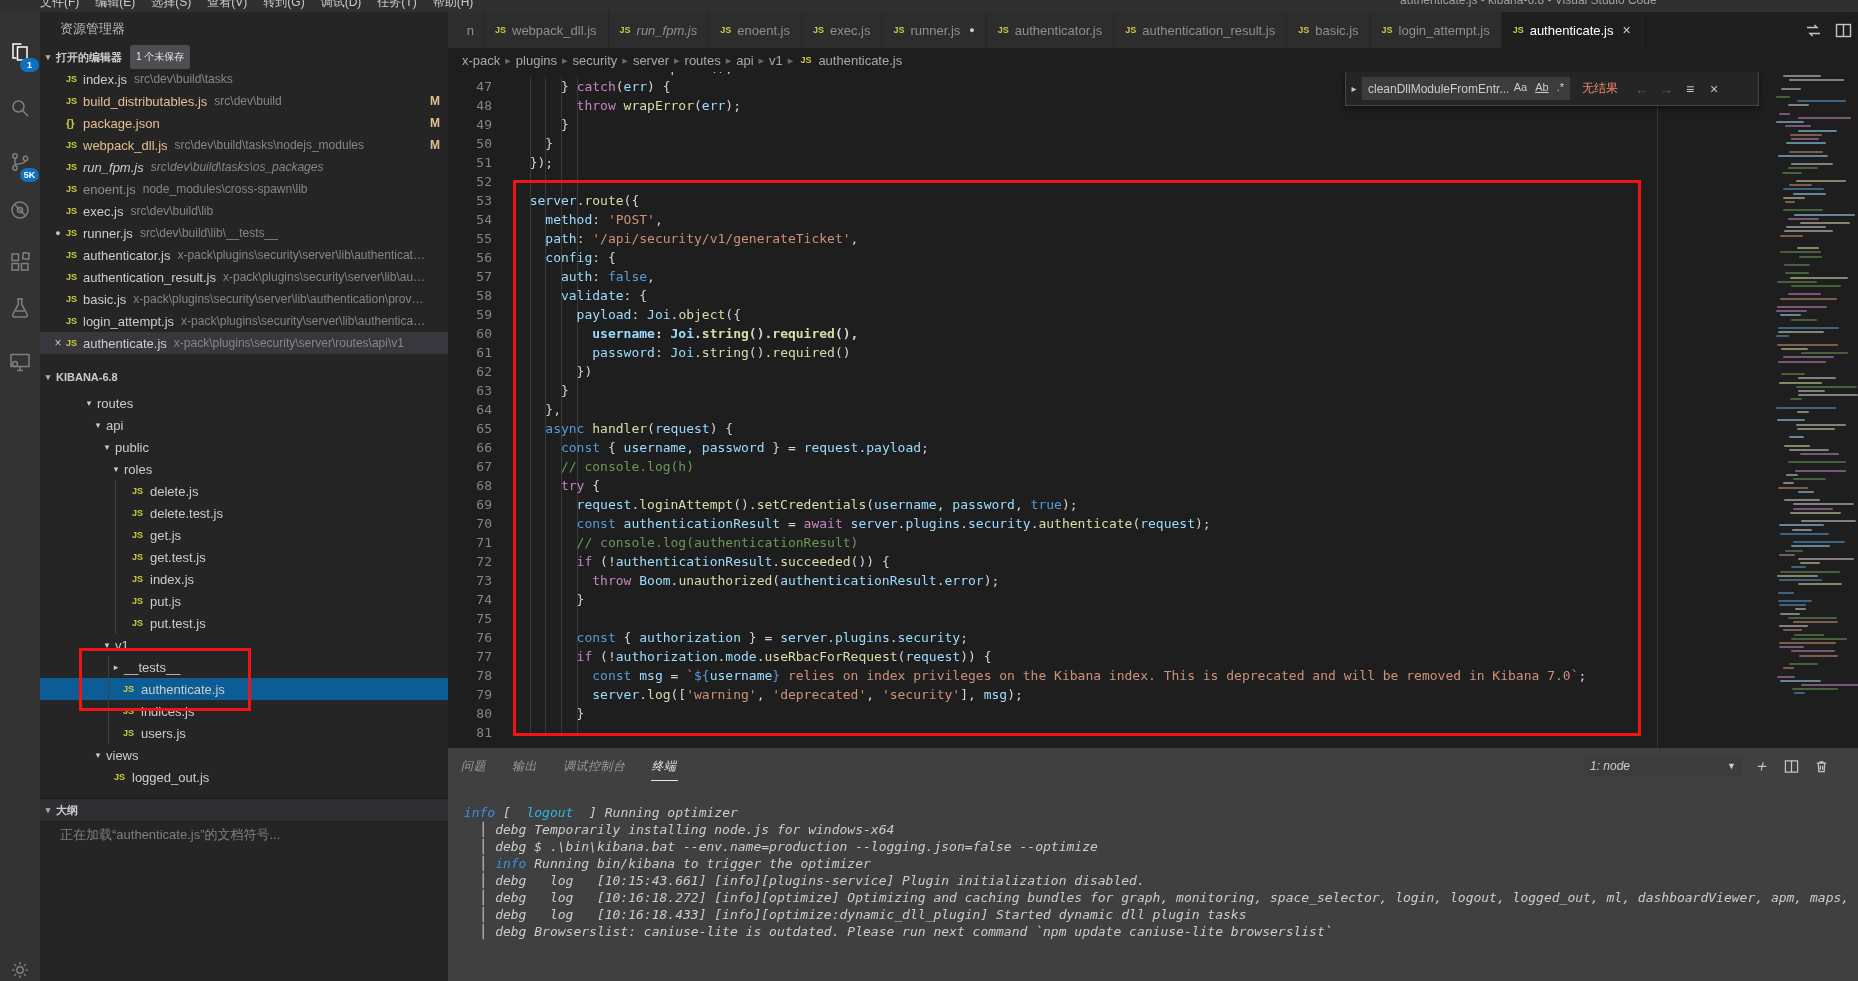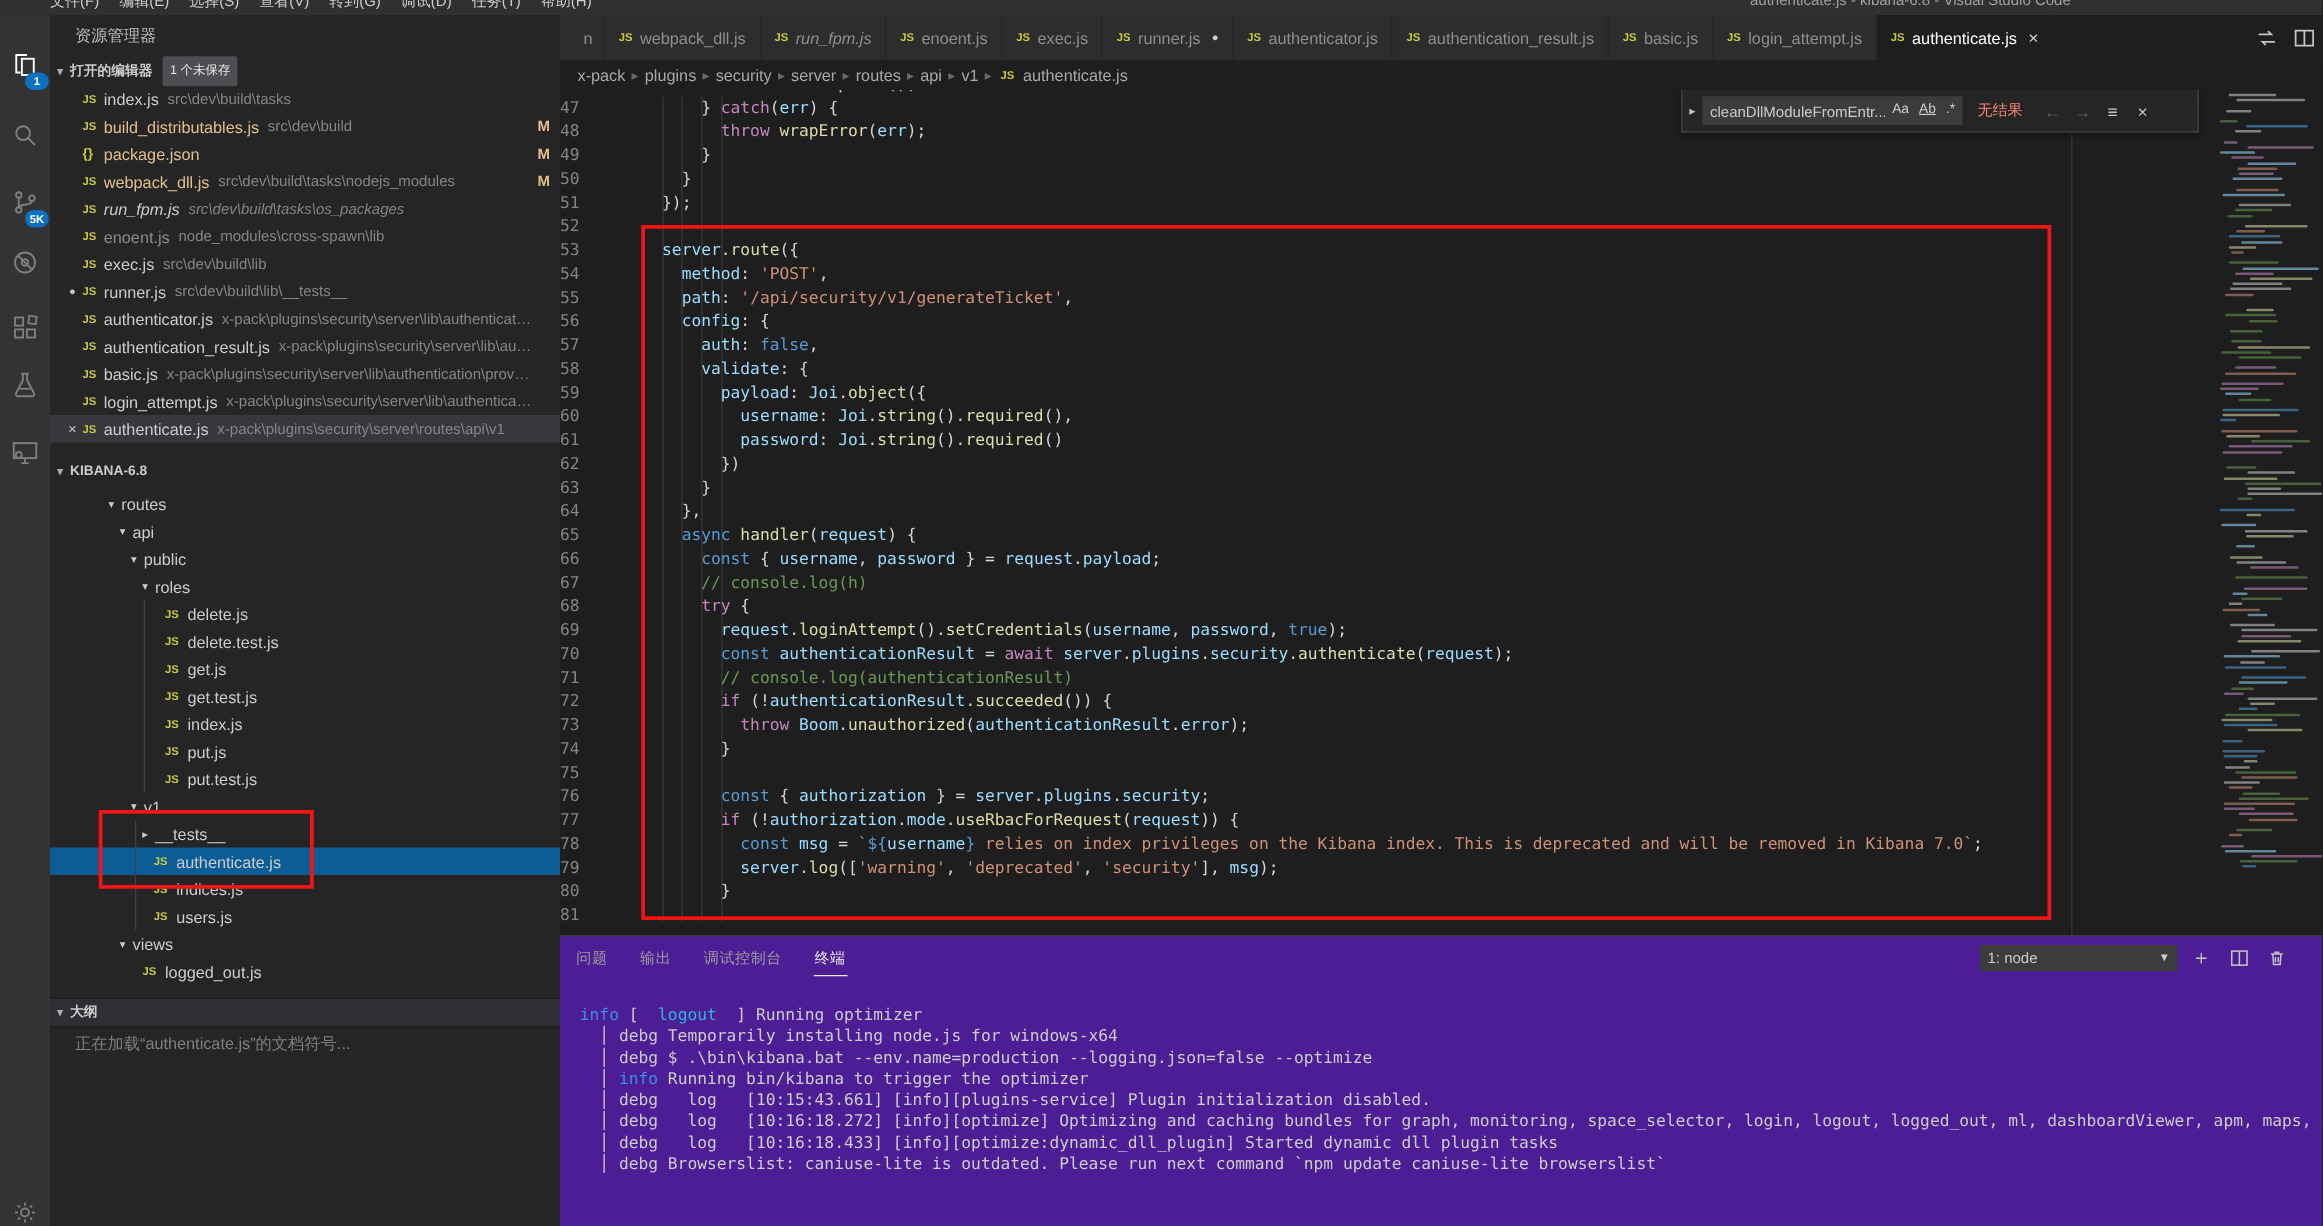--- a/index.html
+++ b/index.html
@@ -63,21 +63,21 @@
   .tab-action svg{width:17px;height:17px;stroke:currentColor;fill:none;stroke-width:1.4;}
 
   
   #breadcrumb{position:absolute;left:448px;top:48px;right:0;height:24px;background:#1e1e1e;display:flex;align-items:center;padding-left:14px;color:#a9a9a9;font-size:13px;white-space:nowrap;}
   .bc-sep{color:#6a6a6a;margin:0 5px;font-size:11px;}
   .bc-item{cursor:pointer;}
   #breadcrumb .fic{width:16px;margin-left:2px;}
 
   
   #editor{position:absolute;left:448px;top:72px;right:0;height:676px;background:#1e1e1e;overflow:hidden;}
-  .gut-num{position:absolute;width:44px;text-align:left;color:#858585;font-family:"DejaVu Sans Mono",monospace;font-size:13px;line-height:19px;}
+  .gut-num{position:absolute;width:44px;text-align:right;color:#858585;font-family:"DejaVu Sans Mono",monospace;font-size:13px;line-height:19px;}
   .code-line{position:absolute;left:66px;right:90px;height:19px;line-height:19px;font-family:"DejaVu Sans Mono",monospace;font-size:13px;white-space:pre;overflow:hidden;cursor:text;}
   .tk-k{color:#569cd6;}.tk-k2{color:#c586c0;}.tk-v{color:#9cdcfe;}.tk-f{color:#dcdcaa;}
   .tk-s{color:#ce9178;}.tk-c{color:#6a9955;}.tk-pu{color:#d4d4d4;}
   .indent-guide{position:absolute;width:1px;background:#3a3a3a;top:5px;height:660px;}
   #ruler{position:absolute;left:1209px;top:0;bottom:0;width:1px;background:#4b4b4b;opacity:.55;}
   #minimap{position:absolute;right:0;top:0;width:88px;height:676px;background:#1e1e1e;cursor:pointer;}
   .mm-bar{position:absolute;height:2px;border-radius:1px;}
 
   
   #findwidget{position:absolute;left:897px;top:0;width:412px;height:33px;background:#252526;border:1px solid #454545;border-top:none;box-shadow:0 2px 6px rgba(0,0,0,.5);display:flex;align-items:center;}
@@ -85,21 +85,21 @@
   #find-input-wrap{position:relative;width:208px;height:23px;background:#3c3c3c;flex:none;}
   #find-input{position:absolute;inset:0;background:transparent;border:none;outline:none;color:#cccccc;font-size:12px;font-family:"Liberation Sans",sans-serif;padding:0 62px 0 6px;}
   .fw-toggles{position:absolute;right:3px;top:3px;display:flex;gap:2px;}
   .fw-tog{color:#cccccc;font-size:11px;padding:1px 3px;border-radius:2px;cursor:pointer;}
   .fw-tog.ww{text-decoration:underline;}
   .fw-result{color:#f48771;font-size:12px;margin:0 12px;white-space:nowrap;}
   .fw-btn{width:24px;text-align:center;color:#c5c5c5;font-size:14px;cursor:pointer;}
   .fw-btn.disabled{color:#5d5d5d;}
 
   
-  #panel{position:absolute;left:448px;top:748px;right:0;height:233px;background:#4c1d95;border-top:1px solid #3d3d3d;}
+  #panel{position:absolute;left:448px;top:748px;right:0;height:233px;background:#404040;border-top:1px solid #3d3d3d;font-style:italic;}
   #panel-head{position:absolute;left:0;top:0;right:0;height:34px;display:flex;align-items:center;}
   .p-tab{margin:0 12px;color:#9d9d9d;font-size:12px;letter-spacing:.5px;padding:6px 1px 5px;cursor:pointer;}
   .p-tab.active{color:#e7e7e7;border-bottom:1px solid #e7e7e7;}
   #panel-controls{position:absolute;right:26px;top:6px;display:flex;align-items:center;gap:8px;}
   #term-select{width:146px;height:21px;background:#3c3c3c;color:#cccccc;font-size:12px;display:flex;align-items:center;padding:0 6px;cursor:pointer;}
   #term-select .lbl{flex:1;}
   .sel-arr{color:#cccccc;font-size:9px;}
   .p-act{width:22px;height:22px;display:flex;align-items:center;justify-content:center;color:#c5c5c5;cursor:pointer;font-size:16px;}
   .p-act svg{width:15px;height:15px;stroke:currentColor;fill:none;stroke-width:1.3;}
   #terminal{position:absolute;left:8px;top:38px;right:0;bottom:0;overflow:hidden;cursor:text;}
@@ -501,21 +501,21 @@
         <div class="code-line" style="top: 62px;"><span class="tk-pu">    }</span></div>
         <div class="code-line" style="top: 81px;"><span class="tk-pu">  });</span></div>
         <div class="code-line" style="top: 100px;"></div>
         <div class="code-line" style="top: 119px;"><span class="tk-v">  server</span><span class="tk-pu">.</span><span class="tk-f">route</span><span class="tk-pu">({</span></div>
         <div class="code-line" style="top: 138px;"><span class="tk-v">    method</span><span class="tk-pu">: </span><span class="tk-s">'POST'</span><span class="tk-pu">,</span></div>
         <div class="code-line" style="top: 157px;"><span class="tk-v">    path</span><span class="tk-pu">: </span><span class="tk-s">'/api/security/v1/generateTicket'</span><span class="tk-pu">,</span></div>
         <div class="code-line" style="top: 176px;"><span class="tk-v">    config</span><span class="tk-pu">: {</span></div>
         <div class="code-line" style="top: 195px;"><span class="tk-v">      auth</span><span class="tk-pu">: </span><span class="tk-k">false</span><span class="tk-pu">,</span></div>
         <div class="code-line" style="top: 214px;"><span class="tk-v">      validate</span><span class="tk-pu">: {</span></div>
         <div class="code-line" style="top: 233px;"><span class="tk-v">        payload</span><span class="tk-pu">: </span><span class="tk-v">Joi</span><span class="tk-pu">.</span><span class="tk-f">object</span><span class="tk-pu">({</span></div>
-        <div class="code-line" style="top: 252px;"><span class="tk-v">          username</span><span class="tk-pu">: </span><span class="tk-v">Joi</span><span class="tk-pu">.</span><span class="tk-f">string</span><span class="tk-pu">().</span><span class="tk-f">required</span><span class="tk-pu">(),</span></div>
+        <div class="code-line" style="top: 252px; font-weight: bold;"><span class="tk-v">          username</span><span class="tk-pu">: </span><span class="tk-v">Joi</span><span class="tk-pu">.</span><span class="tk-f">string</span><span class="tk-pu">().</span><span class="tk-f">required</span><span class="tk-pu">(),</span></div>
         <div class="code-line" style="top: 271px;"><span class="tk-v">          password</span><span class="tk-pu">: </span><span class="tk-v">Joi</span><span class="tk-pu">.</span><span class="tk-f">string</span><span class="tk-pu">().</span><span class="tk-f">required</span><span class="tk-pu">()</span></div>
         <div class="code-line" style="top: 290px;"><span class="tk-pu">        })</span></div>
         <div class="code-line" style="top: 309px;"><span class="tk-pu">      }</span></div>
         <div class="code-line" style="top: 328px;"><span class="tk-pu">    },</span></div>
         <div class="code-line" style="top: 347px;"><span class="tk-k">    async </span><span class="tk-f">handler</span><span class="tk-pu">(</span><span class="tk-v">request</span><span class="tk-pu">) {</span></div>
         <div class="code-line" style="top: 366px;"><span class="tk-k">      const </span><span class="tk-pu">{ </span><span class="tk-v">username</span><span class="tk-pu">, </span><span class="tk-v">password</span><span class="tk-pu"> } = </span><span class="tk-v">request</span><span class="tk-pu">.</span><span class="tk-v">payload</span><span class="tk-pu">;</span></div>
         <div class="code-line" style="top: 385px;"><span class="tk-c">      // console.log(h)</span></div>
         <div class="code-line" style="top: 404px;"><span class="tk-k2">      try</span><span class="tk-pu"> {</span></div>
         <div class="code-line" style="top: 423px;"><span class="tk-v">        request</span><span class="tk-pu">.</span><span class="tk-f">loginAttempt</span><span class="tk-pu">().</span><span class="tk-f">setCredentials</span><span class="tk-pu">(</span><span class="tk-v">username</span><span class="tk-pu">, </span><span class="tk-v">password</span><span class="tk-pu">, </span><span class="tk-k">true</span><span class="tk-pu">);</span></div>
         <div class="code-line" style="top: 442px;"><span class="tk-k">        const </span><span class="tk-v">authenticationResult</span><span class="tk-pu"> = </span><span class="tk-k2">await </span><span class="tk-v">server</span><span class="tk-pu">.</span><span class="tk-v">plugins</span><span class="tk-pu">.</span><span class="tk-v">security</span><span class="tk-pu">.</span><span class="tk-f">authenticate</span><span class="tk-pu">(</span><span class="tk-v">request</span><span class="tk-pu">);</span></div>

